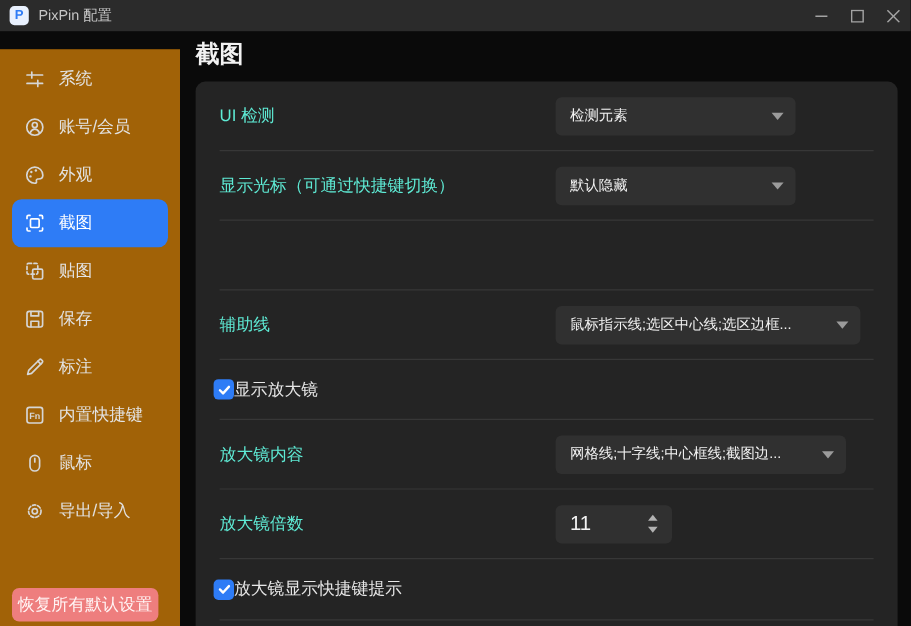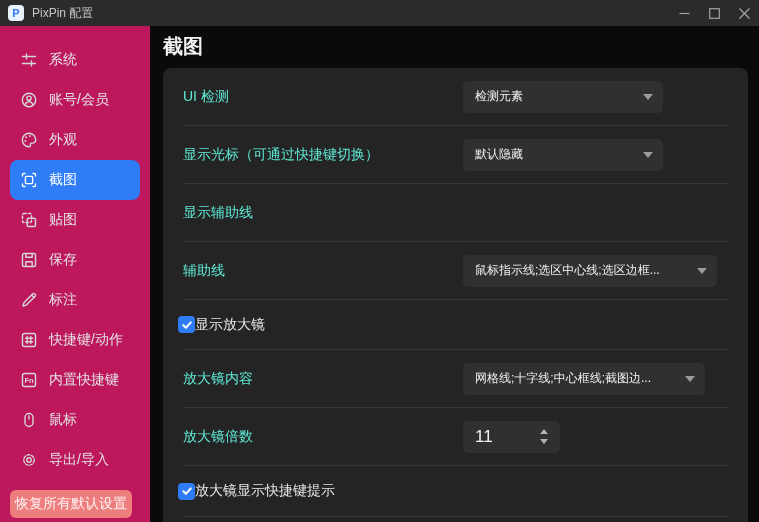--- a/index.html
+++ b/index.html
@@ -12,21 +12,21 @@
   .app-logo { width:16px; height:16px; margin:0 8px 0 8px; border-radius:4px; background:#e9f1fe;
               color:#2e7cf6; font-size:11px; font-weight:bold; display:flex; align-items:center;
               justify-content:center; line-height:1; }
   .app-title { font-size:12px; color:#c6c6c6; }
   .win-controls { margin-left:auto; display:flex; height:100%; }
   .win-btn { width:30px; height:100%; display:flex; align-items:center; justify-content:center; cursor:default; }
   .win-btn svg { stroke:#a3a3a3; stroke-width:1.2; fill:none; }
 
   
   .content { flex:1; display:flex; min-height:0; }
-  .sidebar { flex:0 0 150px; background:#be185d; padding-top:14px; position:relative; }
+  .sidebar { flex:0 0 150px; background:#a16207; padding-top:5px; position:relative;margin-top:15px; }
   .side-item { height:40px; margin:0 10px; border-radius:8px; display:flex; align-items:center;
                gap:11px; padding-left:10px; color:#e3e3e3; font-size:14px; cursor:default; }
   .side-item svg { width:18px; height:18px; stroke:#d6d6d6; fill:none; stroke-width:1.4;
                    stroke-linecap:round; stroke-linejoin:round; flex:0 0 auto; }
   .side-item svg .fil { fill:#d6d6d6; stroke:none; }
   .side-item svg text { fill:#d6d6d6; stroke:none; }
   .side-item.active { background:#2e7cf6; color:#ffffff; }
   .side-item.active svg { stroke:#ffffff; }
   .restore-btn { position:absolute; left:10px; right:18px; bottom:4px; height:28px; border:none;
                  border-radius:6px; background:#ee7e7e; color:#fff5f5; font-size:14px;
@@ -147,27 +147,20 @@
       </div>
 
       <div class="side-item">
         <svg viewBox="0 0 18 18">
             <path d="M3 15l.9-3.3 8.9-8.9c.5-.5 1.2-.5 1.7 0l.7.7c.5.5.5 1.2 0 1.7l-8.9 8.9L3 15z"></path>
             <path d="M11.6 4l2.4 2.4"></path>
           </svg>
         <span>标注</span>
       </div>
 
-      <div class="side-item">
-        <svg viewBox="0 0 18 18">
-            <rect x="2.5" y="2.5" width="13" height="13" rx="2"></rect>
-            <path d="M7.2 5.5v7M10.8 5.5v7M5.5 7.2h7M5.5 10.8h7"></path>
-          </svg>
-        <span>快捷键/动作</span>
-      </div>
 
       <div class="side-item">
         <svg viewBox="0 0 18 18">
             <rect x="2.5" y="2.5" width="13" height="13" rx="2"></rect>
             <text x="9" y="12" font-size="7.5" font-weight="bold" text-anchor="middle">Fn</text>
           </svg>
         <span>内置快捷键</span>
       </div>
 
       <div class="side-item">
@@ -204,21 +197,20 @@
 
         <div class="row">
           <div class="row-label">显示光标（可通过快捷键切换）</div>
           <div class="dropdown" style="width:200px">
             <span class="dd-value">默认隐藏</span>
             <span class="caret"></span>
           </div>
         </div>
 
         <div class="row">
-          <div class="row-label">显示辅助线</div>
         </div>
 
         <div class="row">
           <div class="row-label">辅助线</div>
           <div class="dropdown" style="width:254px">
             <span class="dd-value">鼠标指示线;选区中心线;选区边框...</span>
             <span class="caret"></span>
           </div>
         </div>
 

